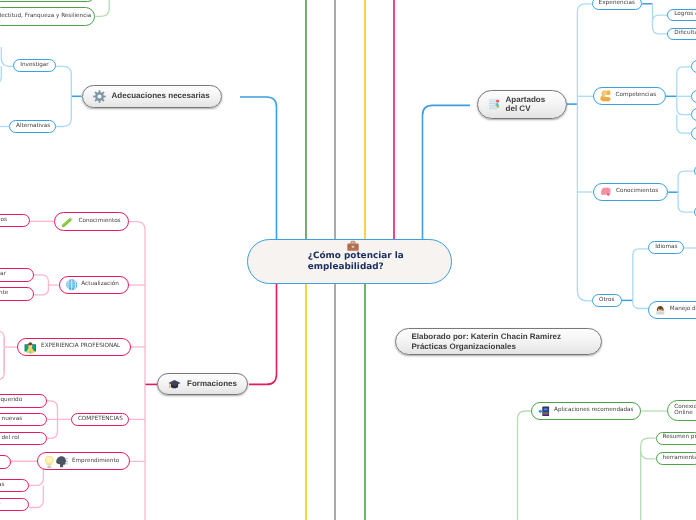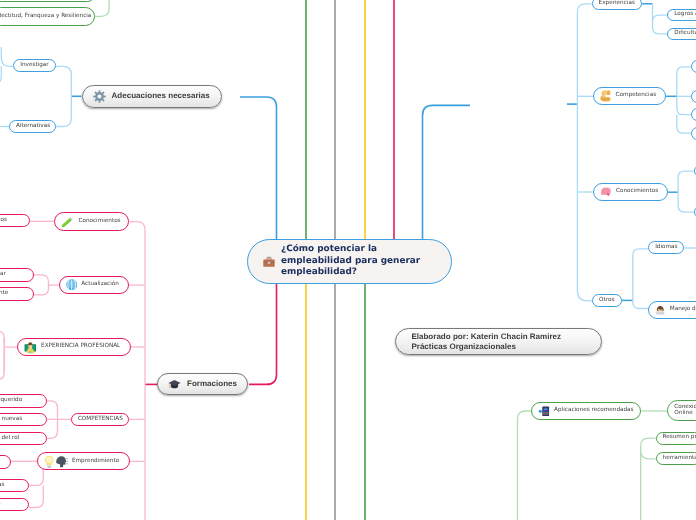--- a/index.html
+++ b/index.html
@@ -99,40 +99,59 @@
       <path d="M622 300.4H632.8" stroke="#3b9fe0" stroke-width="1.5" fill="none" stroke-linecap="butt"></path>
       <path d="M632.8 300.4V255.3Q632.8 248.8 639.3 248.8H648.2" stroke="#aadaf5" stroke-width="1.3" fill="none" stroke-linecap="butt"></path>
       <path d="M632.8 300.4V302Q632.8 308.5 639.3 308.5H648.2" stroke="#aadaf5" stroke-width="1.3" fill="none" stroke-linecap="butt"></path>
       <path d="M684 248H700" stroke="#aadaf5" stroke-width="1.3" fill="none" stroke-linecap="butt"></path>
       <path d="M708 310.1H700" stroke="#aadaf5" stroke-width="1.3" fill="none" stroke-linecap="butt"></path>
       <path d="M517.5 532V419Q517.5 411 525.5 411H530.8" stroke="#b5ddb3" stroke-width="1.3" fill="none" stroke-linecap="butt"></path>
       <path d="M641.5 411H669" stroke="#b5ddb3" stroke-width="1.3" fill="none" stroke-linecap="butt"></path>
       <path d="M640.7 532V445.9Q640.7 438.2 648.7 438.2H655.6" stroke="#b5ddb3" stroke-width="1.3" fill="none" stroke-linecap="butt"></path>
       <path d="M640.7 451.1Q640.7 458.9 648.7 458.9H655.6" stroke="#b5ddb3" stroke-width="1.3" fill="none" stroke-linecap="butt"></path>
     </svg>
-<div class="node central" style="left: 247px; top: 239px; width: 204.5px; height: 45px;">
+<div class="node central" style="left: 247px; top: 239px; width: 204.5px; height: 45px; flex-direction: column;">
       <span class="ico"><svg width="12.00" height="11.00" viewBox="0 0 12 11">
   <path d="M3.55 3.7V2.35c0-.85.62-1.5 1.45-1.5h2.0c.83 0 1.45.65 1.45 1.5V3.7h-.9V2.5c0-.45-.3-.78-.72-.78H5.17c-.42 0-.72.33-.72.78V3.7z" fill="#9a938c"></path>
   <path d="M4.05 1.9h3.9c.5 0 .85.35.85.8V3.7H3.2V2.7c0-.45.35-.8.85-.8z" fill="#d8ab98"></path>
   <rect x="0.35" y="3.5" width="11.3" height="7.3" rx="0.55" fill="#b86f4c"></rect>
   <rect x="0.35" y="6.45" width="11.3" height="0.55" fill="#9f5e3f"></rect>
   <rect x="4.75" y="5.75" width="2.5" height="2.1" rx="0.45" fill="#c4ced4"></rect>
         </svg></span>
       <div style="margin-left:6px">
         <span class="txt">¿Cómo potenciar la</span>
-        <span class="txt">empleabilidad para generar</span>
         <span class="txt">empleabilidad?</span>
       </div>
     </div>
     <div class="node mainnode" style="left: 81.5px; top: 85px; width: 140.5px; height: 22.5px; font-size: 8px;">
       <span class="ico"><svg width="13.00" height="13.00" viewBox="0 0 13 13">
   <path fill="#7d95a5" fill-rule="evenodd" d="M5.46 0.24L7.54 0.24L7.24 2.06L9.12 2.84L10.19 1.33L11.67 2.81L10.16 3.88L10.94 5.76L12.76 5.46L12.76 7.54L10.94 7.24L10.16 9.12L11.67 10.19L10.19 11.67L9.12 10.16L7.24 10.94L7.54 12.76L5.46 12.76L5.76 10.94L3.88 10.16L2.81 11.67L1.33 10.19L2.84 9.12L2.06 7.24L0.24 7.54L0.24 5.46L2.06 5.76L2.84 3.88L1.33 2.81L2.81 1.33L3.88 2.84L5.76 2.06Z M6.5 4.45a2.05 2.05 0 1 0 0 4.1a2.05 2.05 0 1 0 0-4.1Z"></path>
         </svg></span>
       <div style="margin-left:6px">
         <span class="txt">Adecuaciones necesarias</span>
+      </div>
+    </div>
+    <div class="node mainnode" style="left: 476.5px; top: 90px; width: 90.5px; height: 28.5px; font-size: 8px;">
+      <span class="ico"><svg width="12.00" height="12.00" viewBox="0 0 12 12">
+  <rect x="0.2" y="0.2" width="9.4" height="11.6" rx="0.4" fill="#eef3f6"></rect>
+  <g fill="#c4d7e2">
+    <rect x="1.0" y="1.4" width="7.0" height="0.95" rx="0.3"></rect>
+    <rect x="1.0" y="3.2" width="8.4" height="0.95" rx="0.3"></rect>
+    <rect x="1.0" y="5.0" width="7.2" height="0.95" rx="0.3"></rect>
+    <rect x="1.0" y="6.8" width="8.0" height="0.95" rx="0.3"></rect>
+    <rect x="1.0" y="8.6" width="7.6" height="0.95" rx="0.3"></rect>
+    <rect x="1.0" y="10.2" width="8.6" height="0.95" rx="0.3"></rect>
+  </g>
+  <circle cx="9.6" cy="3.1" r="1.7" fill="#ef5e62"></circle>
+  <circle cx="9.1" cy="6.6" r="1.5" fill="#49bfe8"></circle>
+  <circle cx="9.9" cy="8.4" r="1.4" fill="#93c83d"></circle>
+        </svg></span>
+      <div style="margin-left:6px">
+        <span class="txt">Apartados</span>
+        <span class="txt">del CV</span>
       </div>
     </div>
     <div class="node mainnode" style="left: 157px; top: 373px; width: 91px; height: 22px; font-size: 8px;">
       <span class="ico"><svg width="13.00" height="11.00" viewBox="0 0 13 11">
   <path d="M6.5 1.0 12.6 4.0 6.5 7.0 0.4 4.0Z" fill="#3f4656"></path>
   <path d="M2.9 4.8v2.6c0 1.1 1.6 1.9 3.6 1.9s3.6-0.8 3.6-1.9V4.8L6.5 6.6z" fill="#2b3040"></path>
   <path d="M1.8 4.35v3.0" stroke="#e0a63c" stroke-width="0.75" fill="none"></path>
   <circle cx="1.8" cy="8.0" r="0.85" fill="#e0a63c"></circle>
         </svg></span>
       <div style="margin-left:6px">

